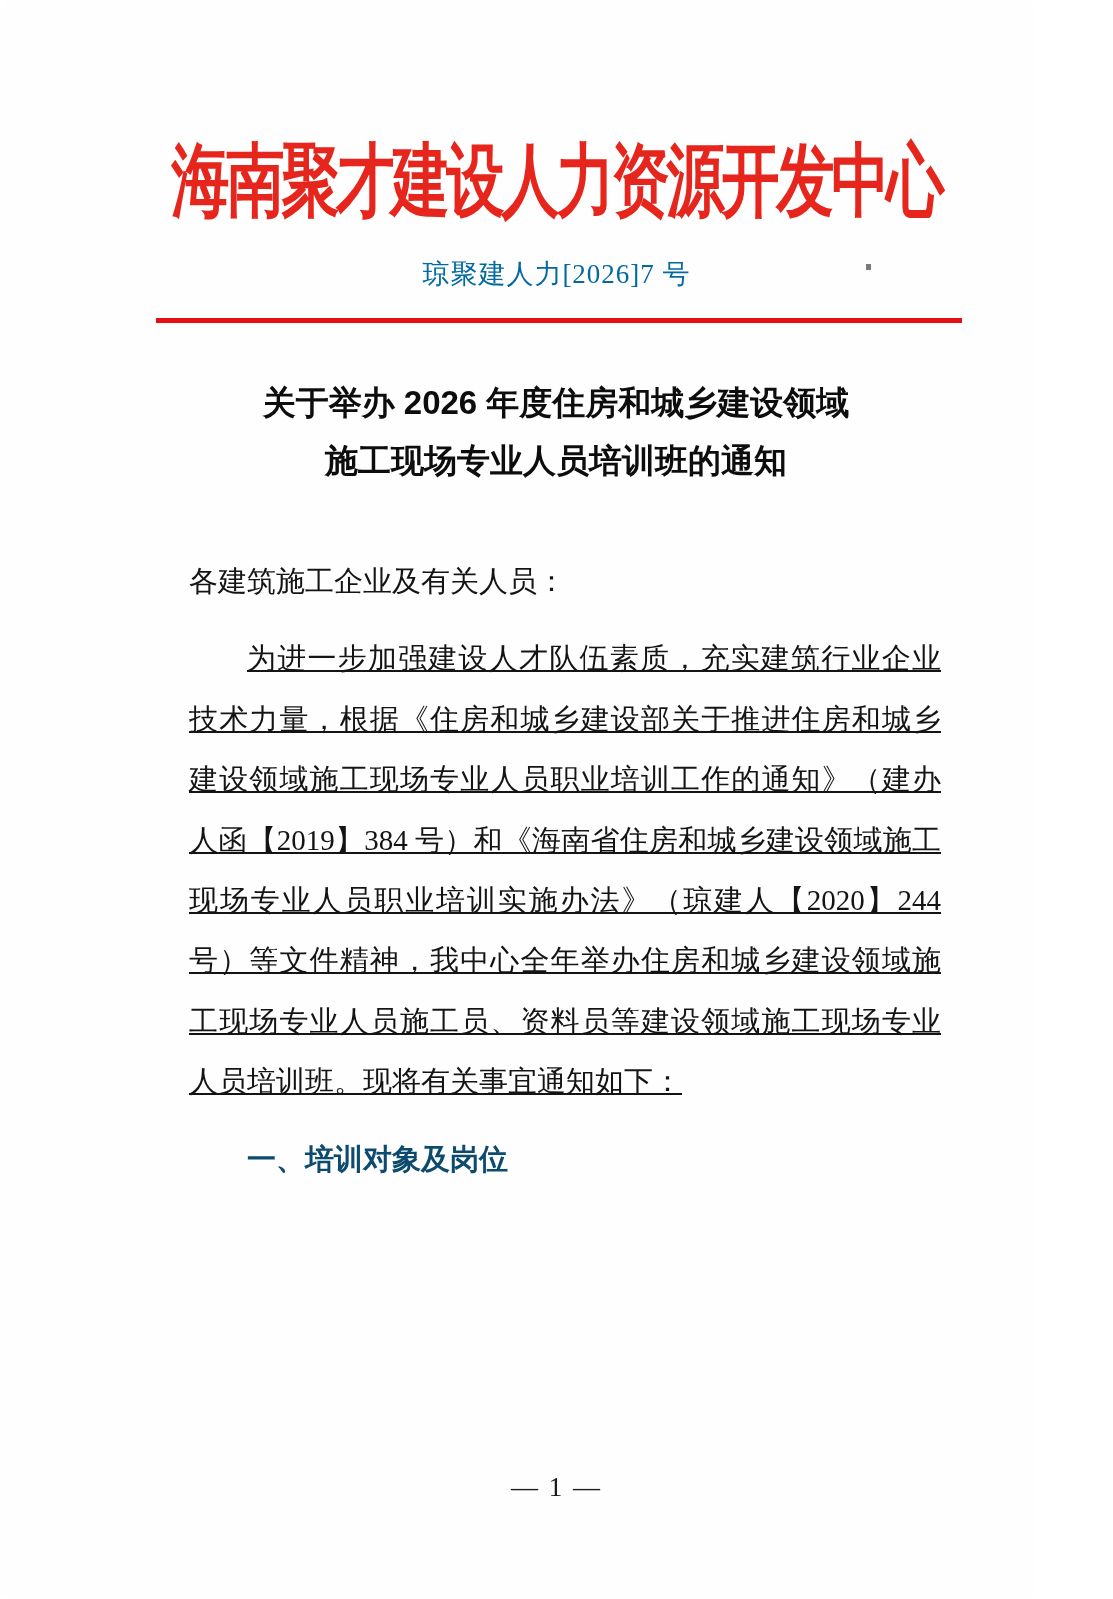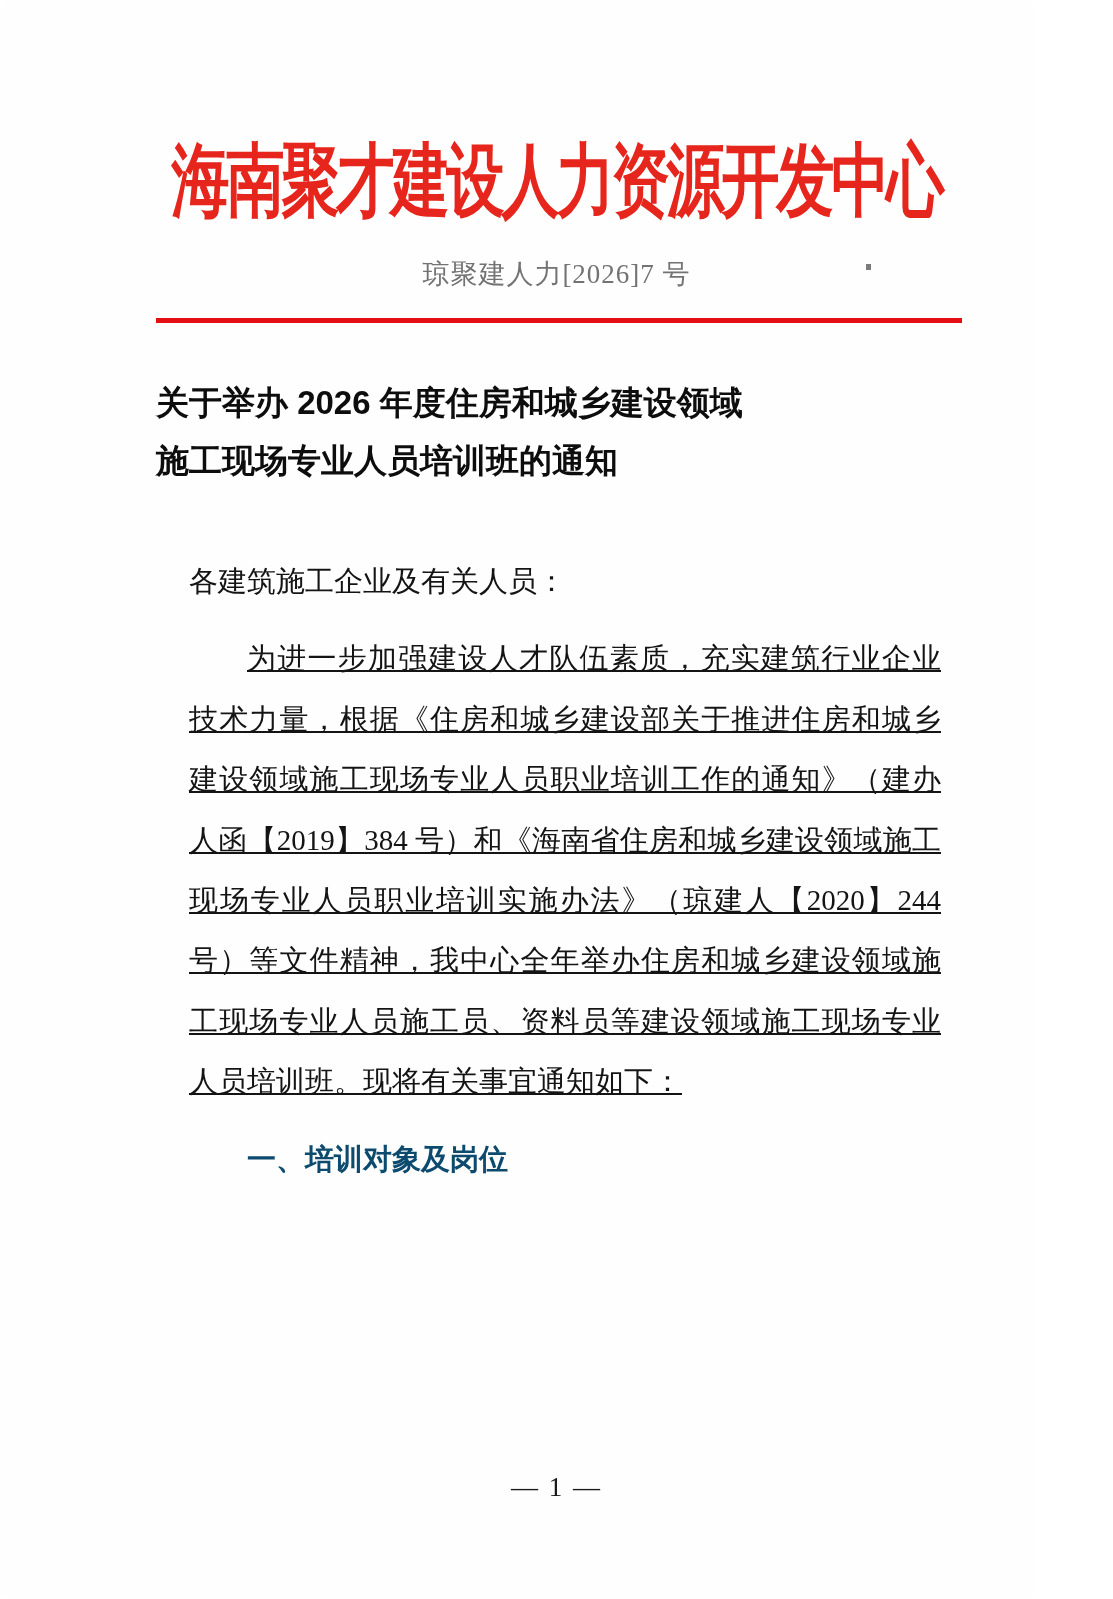--- a/index.html
+++ b/index.html
@@ -33,21 +33,21 @@
     transform-origin: center top;
     white-space: nowrap;
   }
   .doc-number {
     position: absolute;
     left: 0;
     top: 256px;
     width: 1113px;
     text-align: center;
     font-size: 27px;
-    color: #737373;
+    color: #0369a1;
     letter-spacing: 1px;
   }
   .red-rule {
     position: absolute;
     left: 156px;
     top: 318px;
     width: 806px;
     height: 5px;
     background: var(--rule-red, #e30f12);
   }
@@ -59,21 +59,21 @@
     height: 6px;
     background: #5a5a5a;
     opacity: 0.8;
   }
   
   .doc-title {
     position: absolute;
     left: 156px;
     top: 374px;
     width: 800px;
-    text-align: left;
+    text-align: center;
     font-family: "Liberation Sans", "DejaVu Sans", sans-serif;
     font-weight: 700;
     font-size: 33px;
     line-height: 58px;
     color: #0d0d0d;
   }
   
   .doc-body {
     position: absolute;
     left: 172px;

